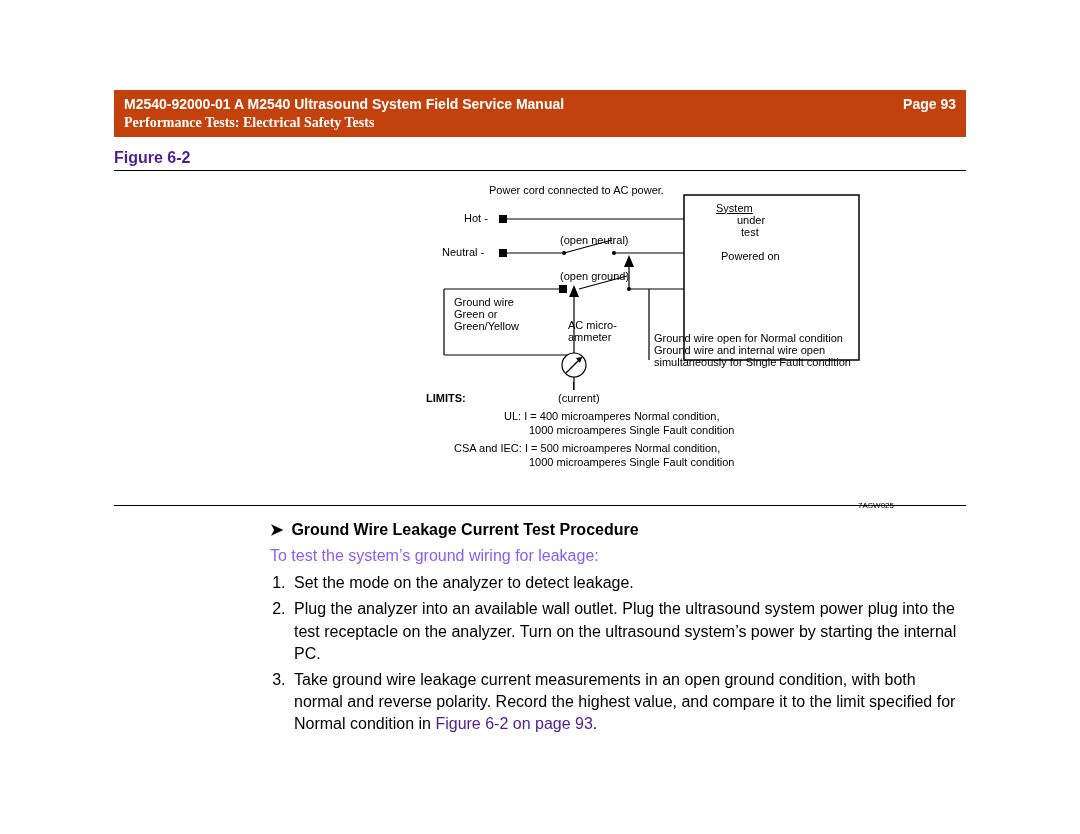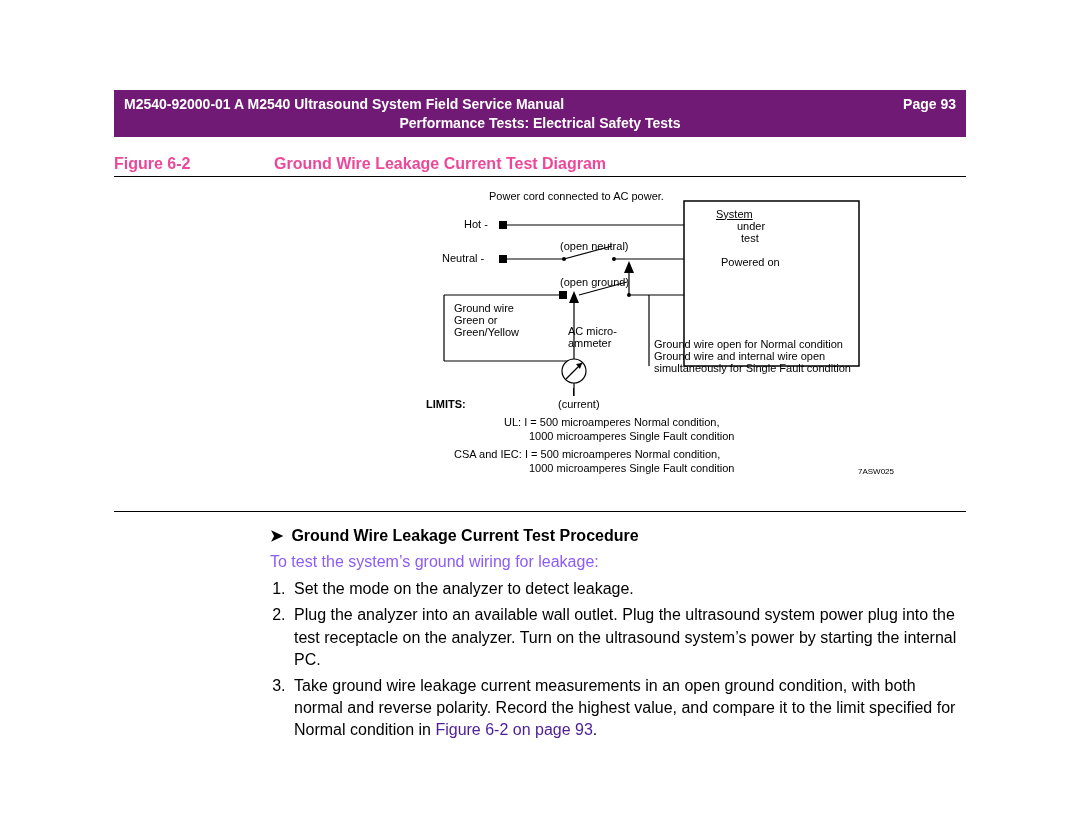--- a/index.html
+++ b/index.html
@@ -6,36 +6,36 @@
     margin: 0;
     padding: 0;
     background: #fff;
     font-family: "Gill Sans", "Trebuchet MS", Verdana, sans-serif;
     width: 1080px;
     height: 834px;
     box-sizing: border-box;
     padding: 90px 114px 0 114px;
   }
   .header-bar {
-    background: #701a75;
+    background: #c2410c;
     color: #fff;
     padding: 5px 10px 4px;
     font-size: 14px;
     font-weight: bold;
     line-height: 1.35;
   }
   .header-top { display: flex; justify-content: space-between; }
-  .header-sub { text-align: center; }
+  .header-sub { text-align: left; font-family: Liberation Serif, serif; }
   .fig-row {
     display: flex;
     align-items: center;
-    margin-top: 18px;
+    margin-top: 12px;
     font-weight: bold;
     font-size: 16px;
-    color: #ec4899;
+    color: #4c1d95;
   }
   .fig-label { width: 160px; }
   hr.rule { border: none; border-top: 1.5px solid #000; margin: 3px 0 0 0; }
   .diagram-area {
     position: relative;
     width: 640px;
     height: 320px;
     margin: 14px 0 0 200px;
     font-family: Arial, Helvetica, sans-serif;
     font-size: 11px;
@@ -61,36 +61,35 @@
   ol.steps {
     list-style: decimal;
     padding-left: 0;
     margin: 6px 0 0 176px;
     font-size: 16px;
     color: #000;
     line-height: 1.38;
   }
   ol.steps li { margin-bottom: 4px; padding-left: 4px; }
   .link { color: #4c1d95; }
-  .tiny { font-size: 8px; font-family: Arial; position:absolute; }
+  .tiny { font-size: 8px; font-family: Arial; position:absolute;margin-top:40px; }
 </style>
 </head>
 <body>
 
 <div class="header-bar">
   <div class="header-top">
     <span>M2540-92000-01 A M2540 Ultrasound System Field Service Manual</span>
     <span>Page 93</span>
   </div>
   <div class="header-sub">Performance Tests: Electrical Safety Tests</div>
 </div>
 
 <div class="fig-row">
   <span class="fig-label">Figure 6-2</span>
-  <span>Ground Wire Leakage Current Test Diagram</span>
 </div>
 <hr class="rule">
 
 <div class="diagram-area">
   <svg width="640" height="320" style="position:absolute;top:0;left:0;">
 
     <rect x="370" y="10" width="175" height="165" fill="none" stroke="#000" stroke-width="1.5"></rect>
 
     <rect x="185" y="30" width="8" height="8" fill="#000"></rect>
     <line x1="193" y1="34" x2="370" y2="34" stroke="#000" stroke-width="1.2"></line>
@@ -145,21 +144,21 @@
   <span class="lbl" style="left:423px; top:30px;">under</span>
   <span class="lbl" style="left:427px; top:42px;">test</span>
   <span class="lbl" style="left:407px; top:66px;">Powered on</span>
 
   <span class="lbl" style="left:340px; top:148px;">Ground wire open for Normal condition</span>
   <span class="lbl" style="left:340px; top:160px;">Ground wire and internal wire open</span>
   <span class="lbl" style="left:340px; top:172px;">simultaneously for Single Fault condition</span>
 
   <span class="lbl" style="font-weight:bold; left:112px; top:208px;">LIMITS:</span>
 
-  <span class="lbl" style="left:190px; top:226px;">UL: I = 500 microamperes Normal condition,</span>
+  <span class="lbl" style="left:190px; top:226px;">UL: I = 400 microamperes Normal condition,</span>
   <span class="lbl" style="left:215px; top:240px;">1000 microamperes Single Fault condition</span>
   <span class="lbl" style="left:140px; top:258px;">CSA and IEC: I = 500 microamperes Normal condition,</span>
   <span class="lbl" style="left:215px; top:272px;">1000 microamperes Single Fault condition</span>
 
   <span class="tiny" style="left:544px; top:276px;">7ASW025</span>
 </div>
 
 <hr class="rule" style="margin-top:0px;">
 
 <div class="proc-title">

